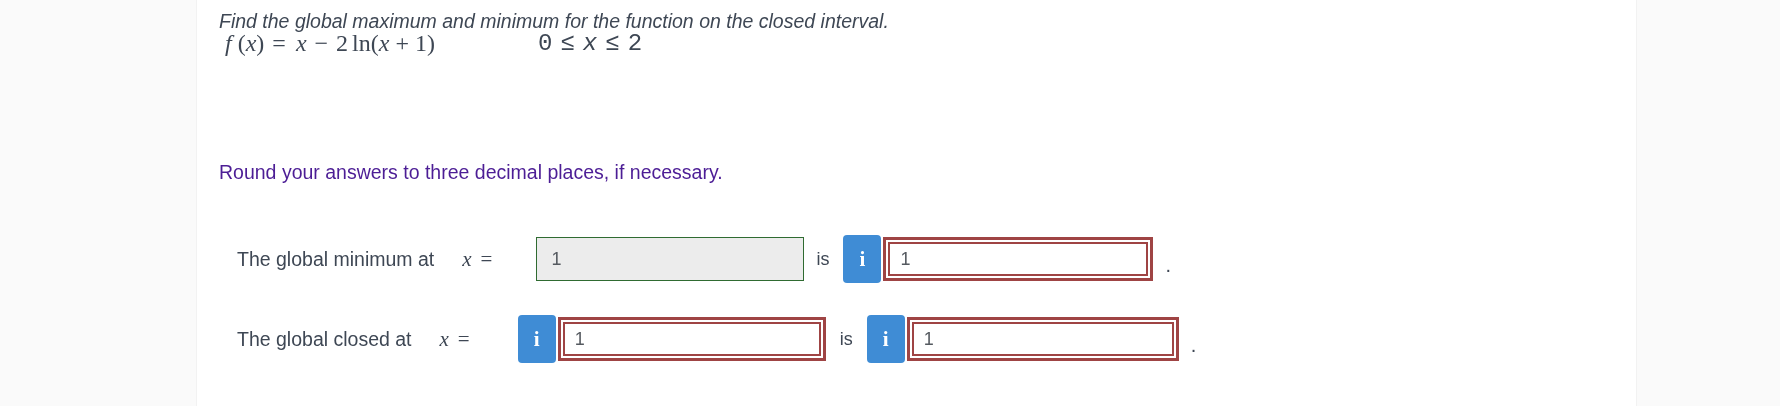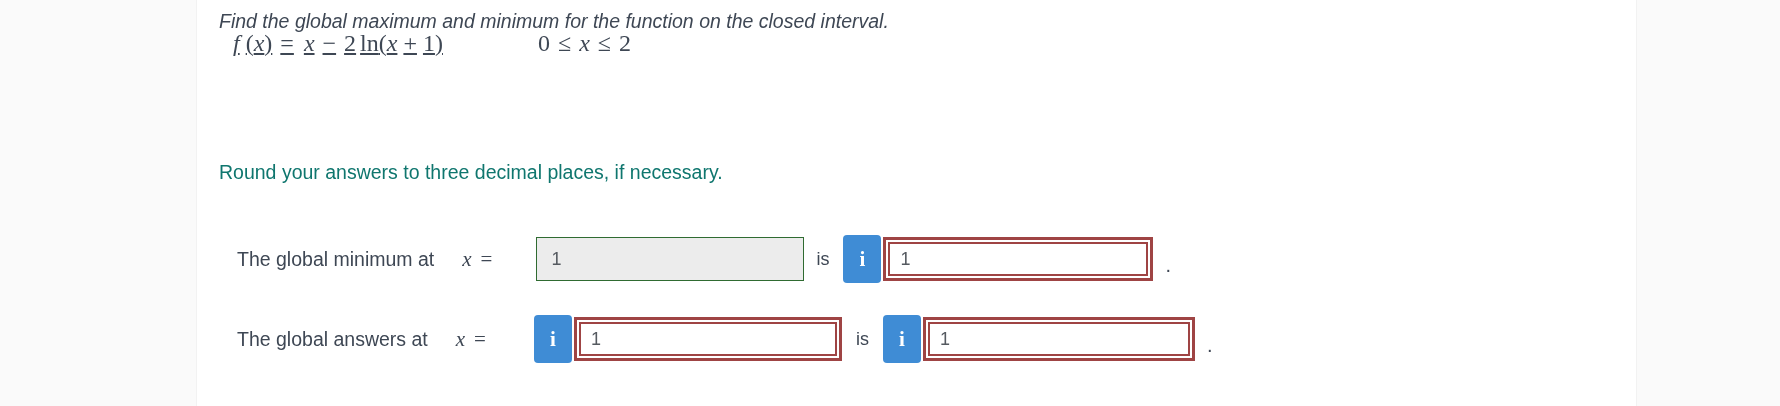--- a/index.html
+++ b/index.html
@@ -17,32 +17,32 @@
 
   .statement {
     position: absolute; left: 219px; top: 8px;
     font-size: 19.5px; line-height: 26px; color: #3e4754; font-style: italic;
   }
   .math-line {
     position: absolute; left: 217px; top: 30px; width: 900px; height: 40px;
     font-family: "Liberation Serif", serif;
     font-size: 24px; color: #3e4754;
   }
-  .math-line .formula { position: absolute; left: 16px; top: 0; white-space: nowrap; text-decoration: underline; }
-  .math-line .interval { position: absolute; left: 321px; top: 0; white-space: nowrap; }
+  .math-line .formula { position: absolute; left: 8px; top: 0; white-space: nowrap; }
+  .math-line .interval { position: absolute; left: 321px; top: 0; white-space: nowrap; font-family: Liberation Mono, monospace; }
   .mvar { font-style: italic; }
   .mop  { font-style: normal; }
   .sp4 { display:inline-block; width: 4px; }
   .sp6 { display:inline-block; width: 6px; }
   .sp8 { display:inline-block; width: 8px; }
   .sp10 { display:inline-block; width: 10px; }
 
   .instruction {
     position: absolute; left: 219px; top: 159px;
-    font-size: 19.5px; line-height: 26px; color: #0f766e;
+    font-size: 19.5px; line-height: 26px; color: #4c1d95;
   }
 
   .answer-row {
     position: absolute; left: 222px; height: 48px;
     display: flex; align-items: center; white-space: nowrap; margin-left: 15px;
   }
   .answer-row.row-min { top: 235px; }
   .answer-row.row-max { top: 315px; }
   .row-label { font-size: 19.5px; color: #3e4754; }
   .row-math {
@@ -125,21 +125,21 @@
     <button class="info-btn btn-row1">
       <span class="glyph">i</span>
     </button>
     <div class="red-box w1">
       <input class="ans-incorrect" type="text" value="1" style="">
     </div>
     <span class="period">.</span>
   </div>
 
   <div class="answer-row row-max">
-    <span class="row-label">The global answers at</span>
+    <span class="row-label">The global closed at</span>
     <span class="row-math"><span class="mvar">x</span><span class="eq">=</span></span>
     <button class="info-btn btn-after-eq">
       <span class="glyph">i</span>
     </button>
     <div class="red-box w2">
       <input class="ans-incorrect" type="text" value="1" style="">
     </div>
     <span class="is-label second">is</span>
     <button class="info-btn btn-after-is">
       <span class="glyph">i</span>

